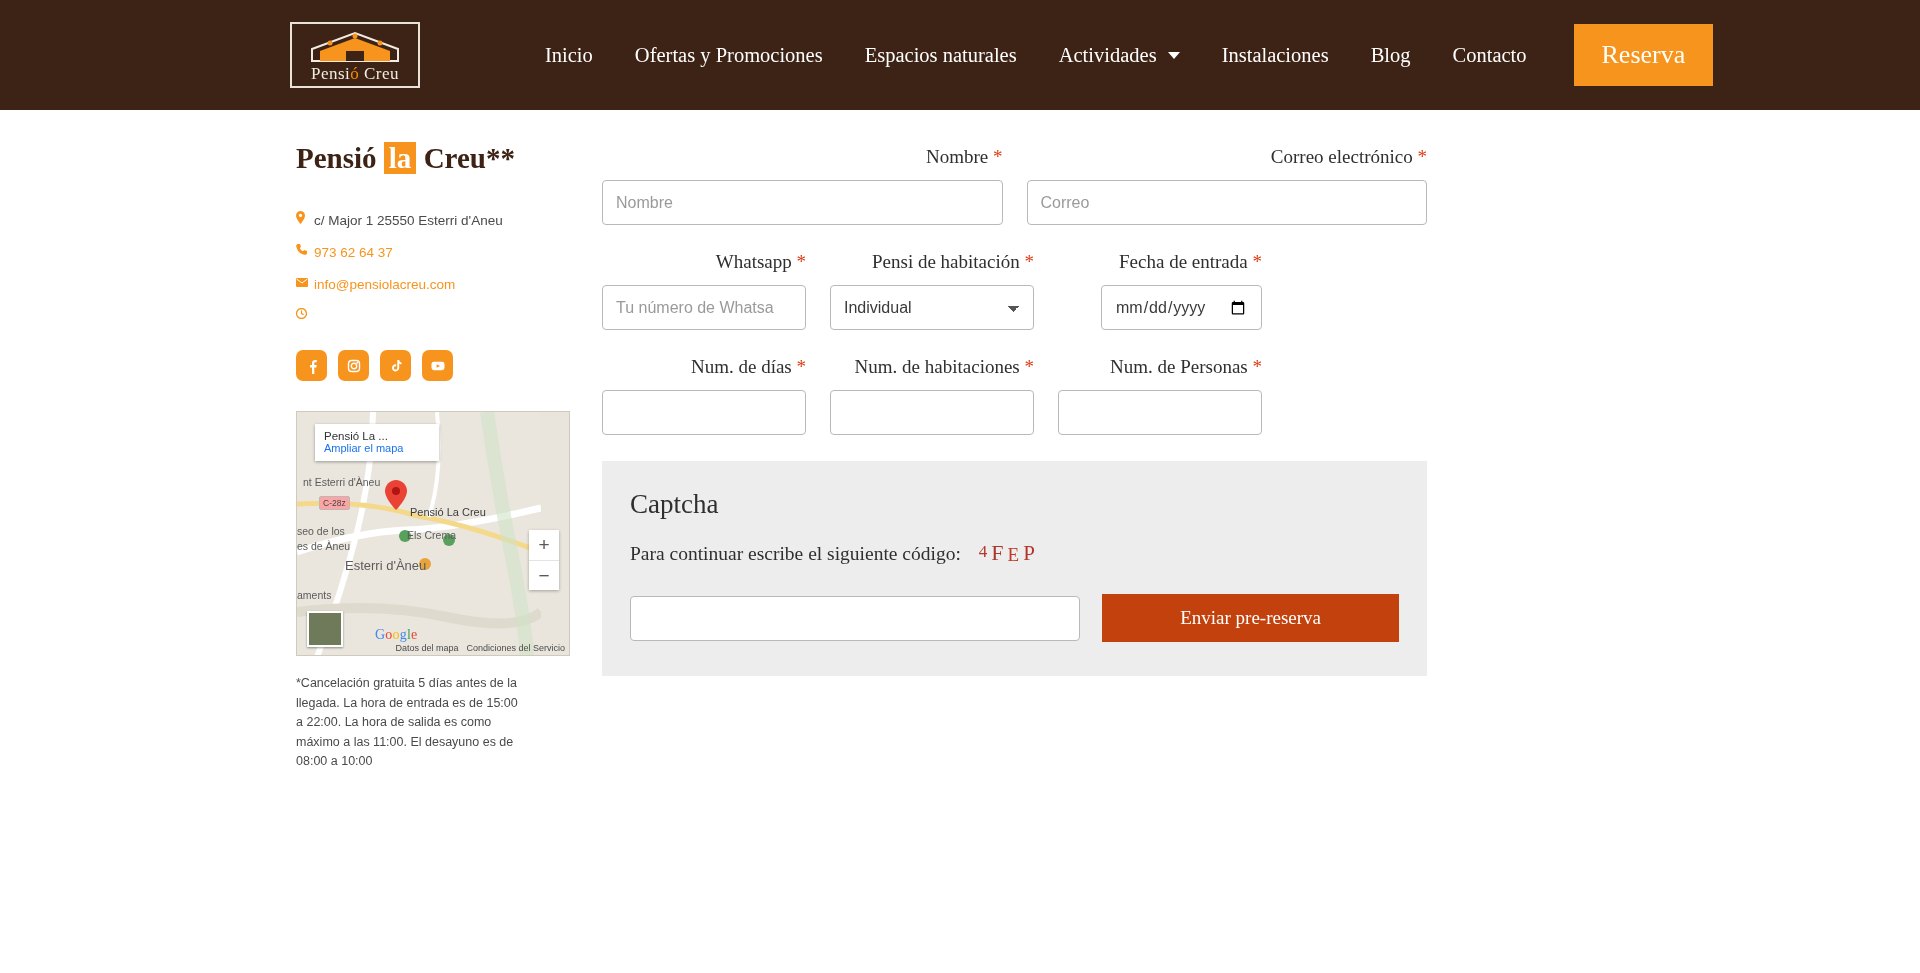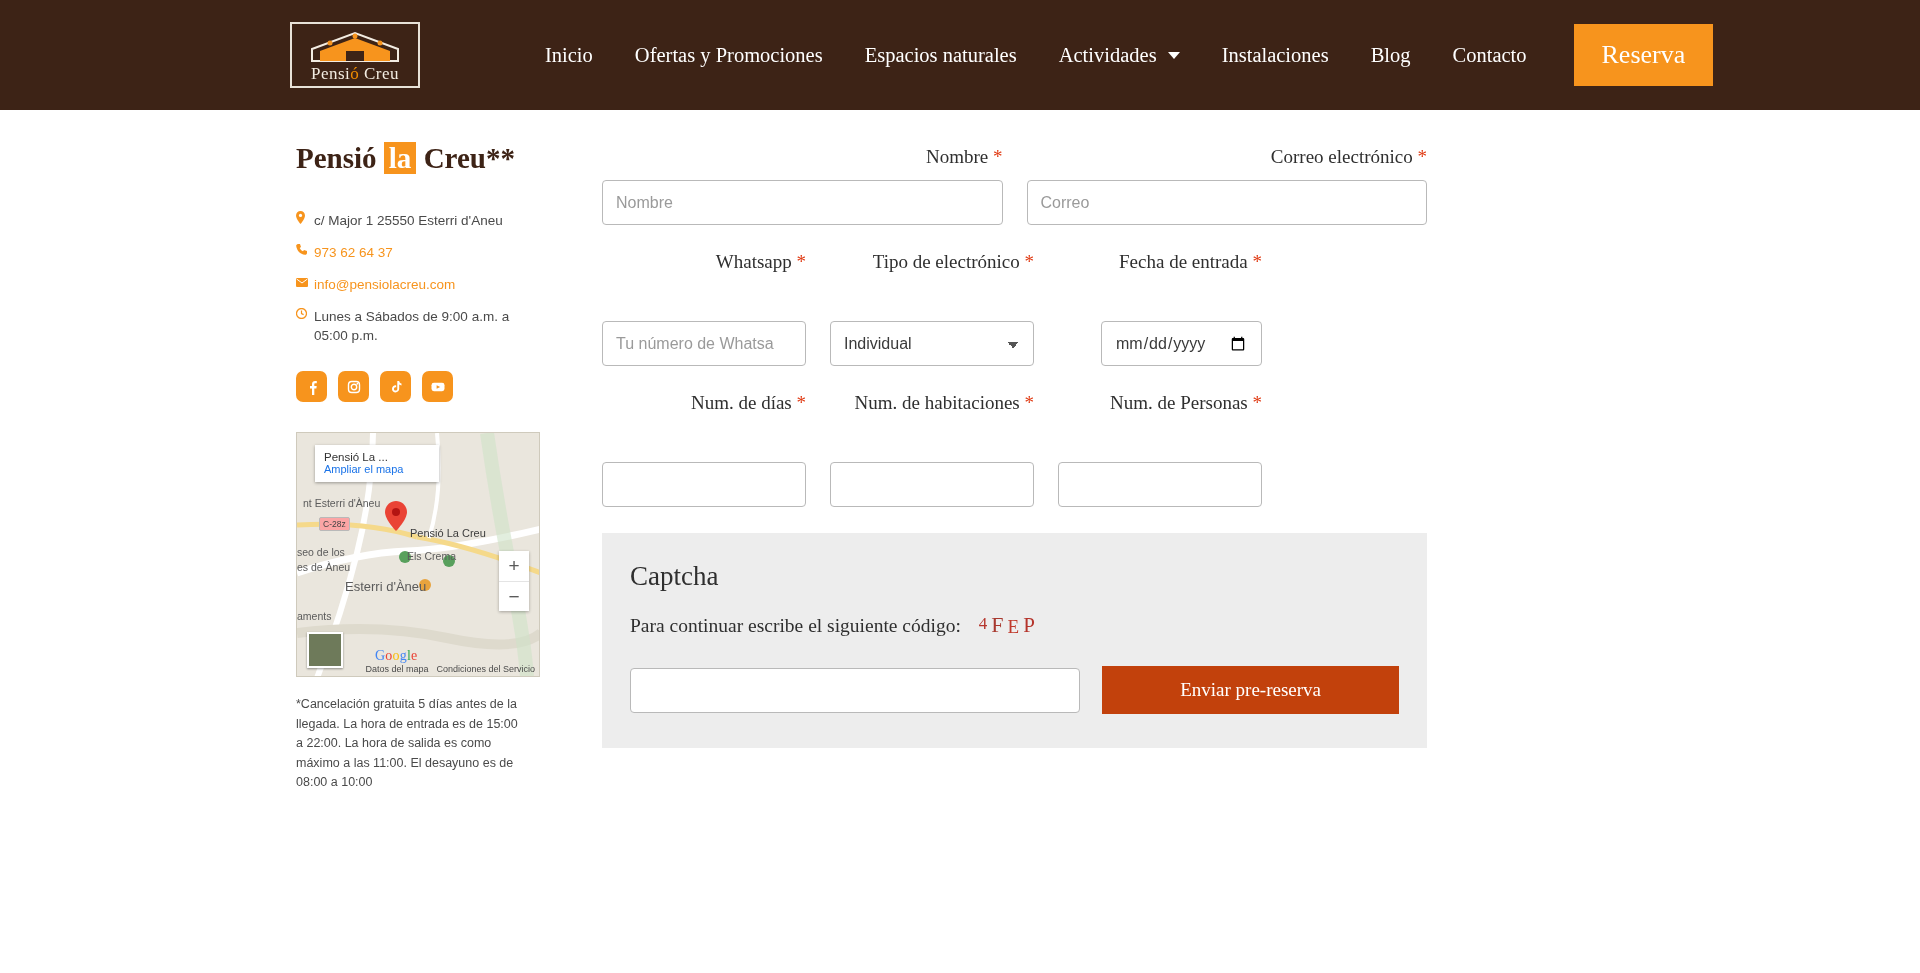--- a/index.html
+++ b/index.html
@@ -141,21 +141,21 @@
     display: flex;
     align-items: center;
     justify-content: center;
     cursor: pointer;
   }
   .soc svg { display:block; }
 
   
   .map {
     position: relative;
-    width: 244px;
+    width: 274px;
     height: 245px;
     background: #e9e5dc;
     overflow: hidden;
     border: 1px solid #cfcabc;
   }
   .map-roads { position: absolute; inset: 0; }
   .map-card {
     position: absolute;
     left: 18px; top: 12px;
     background: #ffffff;
@@ -237,21 +237,21 @@
     font-family: "Liberation Serif", serif;
     font-size: 19px;
     color: #2f2f2f;
     margin-bottom: 12px;
     display: block;
   }
   .req { color: #e03a13; }
   .row { display: flex; gap: 24px; margin-bottom: 26px; }
   .col { display: flex; flex-direction: column; align-items: flex-end; }
   .w-half { width: 408px; }
-  .w-narrow { width: 204px; gap: 36px; }
+  .w-narrow { width: 204px; }
   input[type="text"], input[type="email"], input[type="date"], input[type="number"], select {
     height: 45px;
     border: 1px solid #b9b9b9;
     border-radius: 4px;
     padding: 0 13px;
     font-size: 16px;
     font-family: "Liberation Sans", sans-serif;
     color: #3a3a3a;
     background: #ffffff;
     outline: none;
@@ -420,21 +420,20 @@
       <a class="contact-text" href="#">info@pensiolacreu.com</a>
     </div>
 
     <div class="contact-line">
       <span class="ico">
         <svg width="11" height="11" viewBox="0 0 11 11">
             <circle cx="5.5" cy="5.5" r="5" fill="none" stroke="#f7941d" stroke-width="1.3"></circle>
             <path d="M5.5 2.6 L5.5 5.6 L7.6 6.6" fill="none" stroke="#f7941d" stroke-width="1.2"></path>
           </svg>
       </span>
-      <span class="contact-text">Lunes a Sábados de 9:00 a.m. a 05:00 p.m.</span>
     </div>
 
     <div class="socials">
       <div class="soc">
         <svg width="16" height="16" viewBox="0 0 16 16">
             <path d="M10.3 16V9.6h2.1l.3-2.5h-2.4V5.5c0-.7.2-1.2 1.2-1.2h1.3V2.1C12.6 2 11.9 2 11.1 2 9.3 2 8 3.1 8 5.2v1.9H6v2.5h2V16z" fill="#fff"></path>
           </svg>
       </div>
       <div class="soc">
         <svg width="16" height="16" viewBox="0 0 16 16">
@@ -524,21 +523,21 @@
 
     <div class="row">
       <div class="col w-narrow">
         <label class="lbl">
           <span>Whatsapp</span> <span class="req">*</span>
         </label>
         <input type="text" placeholder="Tu número de Whatsa" style="">
       </div>
       <div class="col w-narrow">
         <label class="lbl">
-          <span>Tipo de electrónico</span> <span class="req">*</span>
+          <span>Pensi de habitación</span> <span class="req">*</span>
         </label>
         <select>
           <option>Individual</option>
           <option>Doble</option>
           <option>Triple</option>
           <option>Cuádruple</option>
         </select>
       </div>
       <div class="col w-narrow">
         <label class="lbl">

